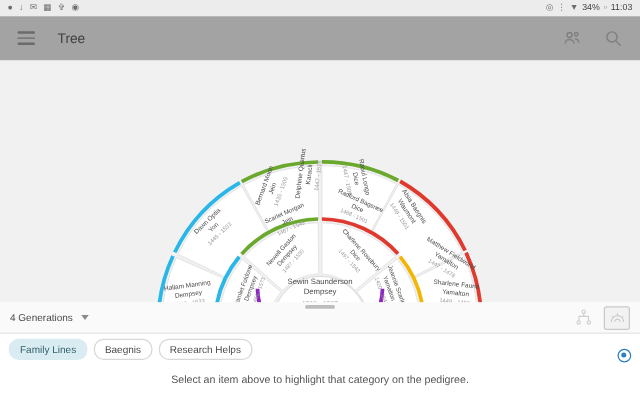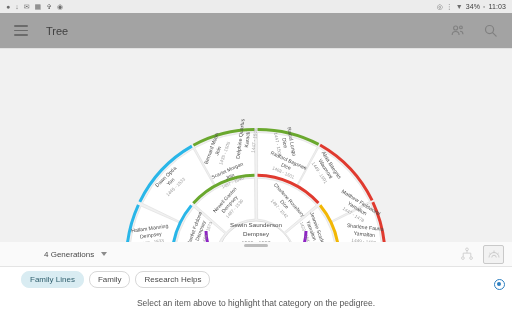--- a/index.html
+++ b/index.html
@@ -41,40 +41,40 @@
   .fan{display:block;}
 
   .fname{font-family:"Liberation Sans", sans-serif;fill:#4a4a4a;}
   .fdate{font-family:"Liberation Sans", sans-serif;fill:#9a9a9a;}
 
   
   .genbar{
     height:24px;background:#fafafa;display:flex;align-items:center;
     padding:0 8px;border-bottom:1px solid #e4e4e4;position:relative;
   }
-  .gen-select{display:flex;align-items:center;gap:7px;cursor:pointer;margin-left:36px;}
+  .gen-select{display:flex;align-items:center;gap:7px;cursor:pointer;}
   .gen-label{font-size:8px;color:#4b4b4b;}
   .caret{width:0;height:0;border-left:3.5px solid transparent;border-right:3.5px solid transparent;border-top:4px solid #8b8b8b;}
   .genbar-right{margin-left:auto;display:flex;align-items:center;gap:9px;}
   .gb-icon{width:14px;height:14px;opacity:.45;}
   .gb-icon svg{width:14px;height:14px;display:block;}
   .gb-boxed{
     width:19px;height:17px;border:1px solid #c9c9c9;border-radius:2px;
     background:#f2f2f2;display:flex;align-items:center;justify-content:center;
   }
   .gb-boxed svg{width:12px;height:12px;opacity:.5;}
   .drag-handle{
     position:absolute;left:50%;transform:translateX(-50%);top:2px;
     width:24px;height:2.5px;border-radius:2px;background:#bdbdbd;
   }
 
   
   .chips{
     height:24px;background:#ffffff;display:flex;align-items:center;
-    gap:5px;padding:0 21px;
+    gap:5px;padding:0 7px;
   }
   .chip{
     height:15px;padding:0 8px;border:1px solid #d8d8d8;border-radius:8px;
     display:flex;align-items:center;font-size:8px;color:#4a4a4a;
     background:#fff;cursor:pointer;white-space:nowrap;
   }
   .chip.sel{background:#d9ecf2;border-color:#d9ecf2;color:#31606e;}
 
   
   .hint{
@@ -322,20 +322,20 @@
           <path d="M2 19a10 10 0 0 1 20 0"></path>
           <path d="M7.5 19a4.5 4.5 0 0 1 9 0"></path>
           <path d="M12 9v-4M5.3 12.3L2.8 10M18.7 12.3L21.2 10"></path>
         </svg>
       </span>
     </div>
   </div>
 
   <div class="chips">
     <div class="chip sel">Family Lines</div>
-    <div class="chip">Family</div>
+    <div class="chip">Baegnis</div>
     <div class="chip">Research Helps</div>
   </div>
 
   <div class="hint">Select an item above to highlight that category on the pedigree.</div>
 
   <div class="corner-dot"></div>
 </div>
 
 </body></html>

